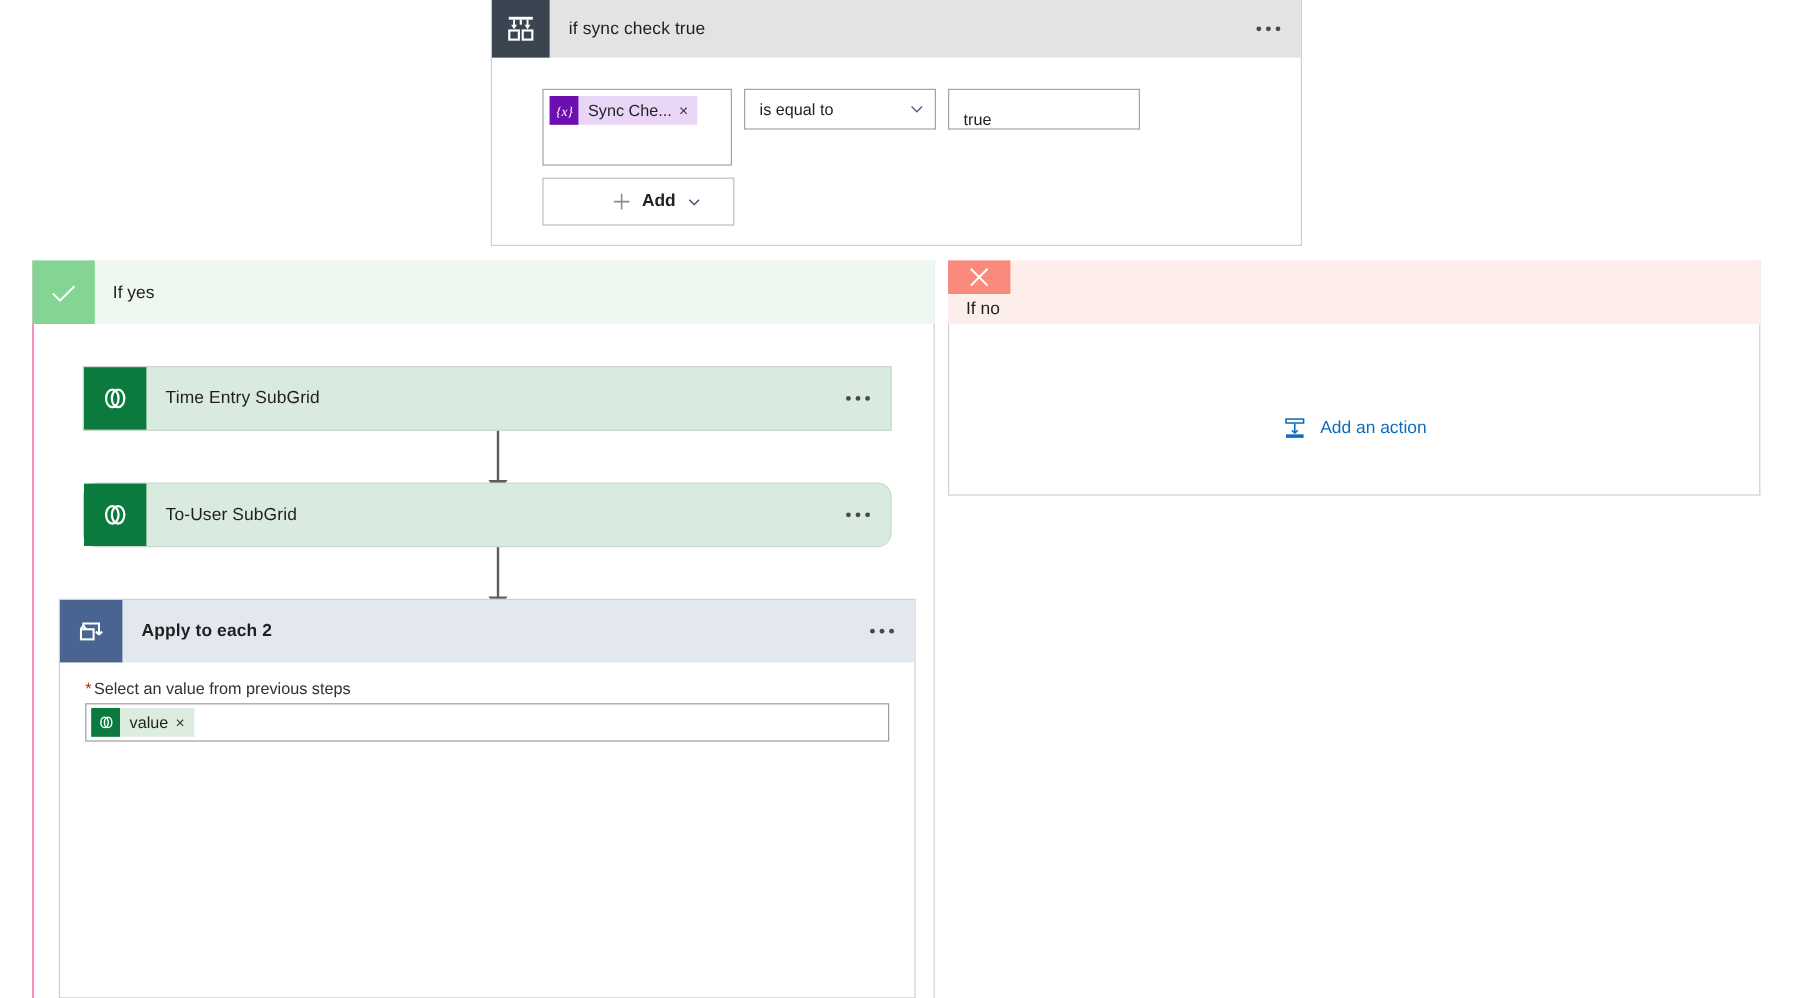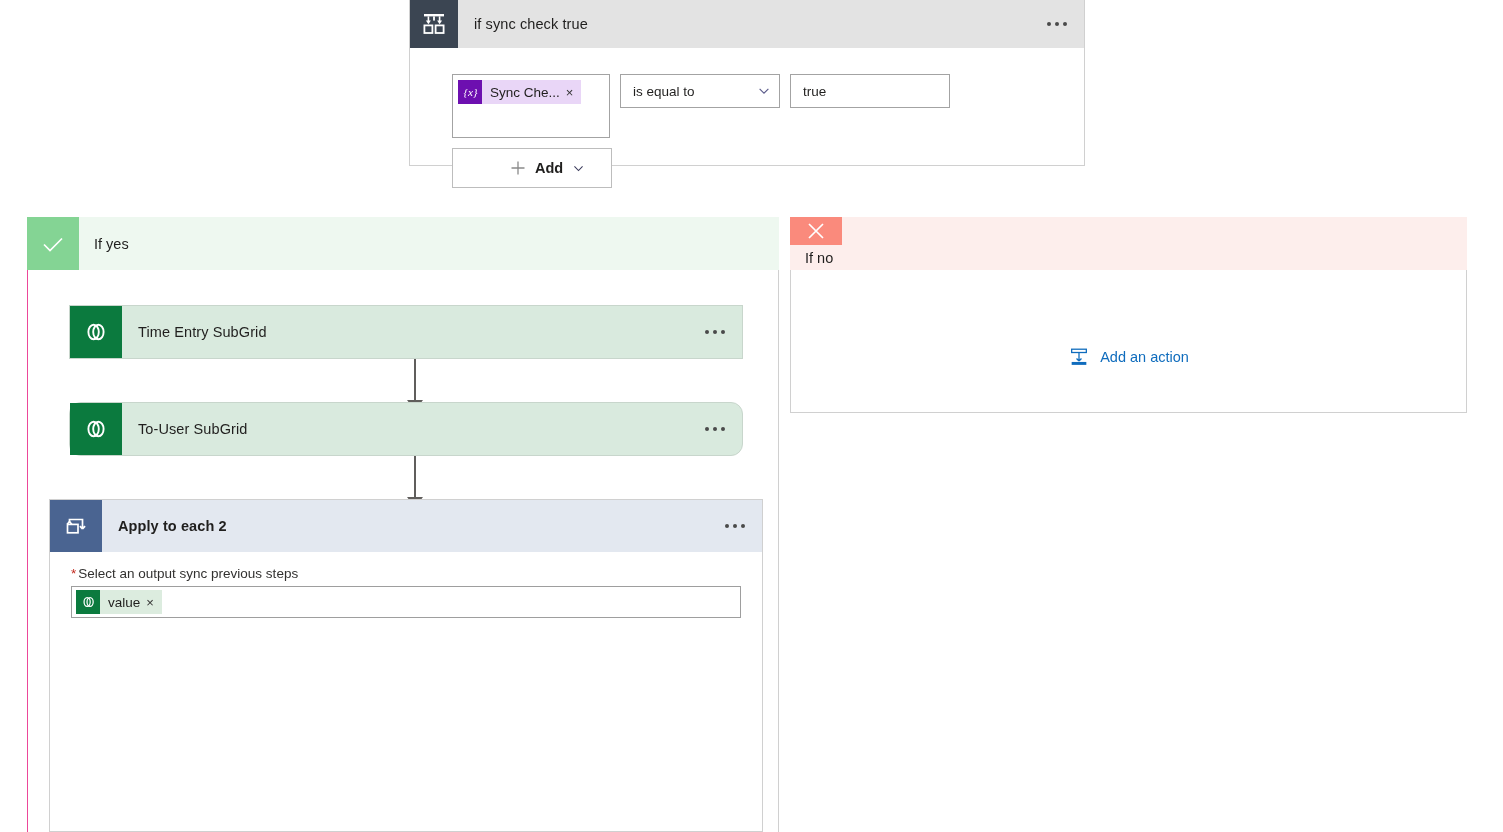--- a/index.html
+++ b/index.html
@@ -54,21 +54,21 @@
     background: #4a4a4a;
     display: block;
   }
 
   
   #condition-card {
     position: absolute;
     left: 409px;
     top: 0px;
     width: 676px;
-    height: 166px;
+    height: 205px;
     background: #ffffff;
     border: 1px solid #d0d0d0;
     border-top: none;
     box-sizing: border-box;
   }
   #condition-card .card-header { background: #e3e3e3; }
   #condition-card .card-icon { background: #3b4552; }
   #condition-body {
     padding: 26px 0 0 42px;
     position: relative;
@@ -123,21 +123,21 @@
     cursor: pointer;
   }
   .select-box span.val { flex: 1; }
   .text-box {
     width: 160px;
     height: 34px;
     border: 1px solid #a3a3a3;
     background: #fff;
     box-sizing: border-box;
     display: flex;
-    align-items: center;
+    align-items: flex-end;
     padding: 0 12px;
     font-size: 13.5px;
     color: #201f1e;
   }
   .add-btn {
     margin-top: 10px;
     width: 127px;
     height: 38px;
     border: 1px solid #bdbdbd;
     background: #fff;
@@ -400,21 +400,21 @@
         </div>
         <div class="card-title">Apply to each 2</div>
         <div class="ellipsis">
             <i></i>
             <i></i>
             <i></i>
           </div>
       </div>
       <div style="padding:0 21px;">
         <div class="field-label">
-          <span class="req">*</span><span>Select an output sync previous steps</span>
+          <span class="req">*</span><span>Select an value from previous steps</span>
         </div>
         <div class="input-shell">
           <span class="chip green">
             <span class="chip-ico dv">
               <svg width="16" height="16" viewBox="0 0 26 26">
                 <ellipse cx="11.6" cy="13" rx="5" ry="7" fill="none" stroke="#ffffff" stroke-width="2"></ellipse>
                 <ellipse cx="16.4" cy="13" rx="5" ry="7" fill="none" stroke="#ffffff" stroke-width="2"></ellipse>
               </svg>
             </span>
             <span class="chip-label">value</span>

